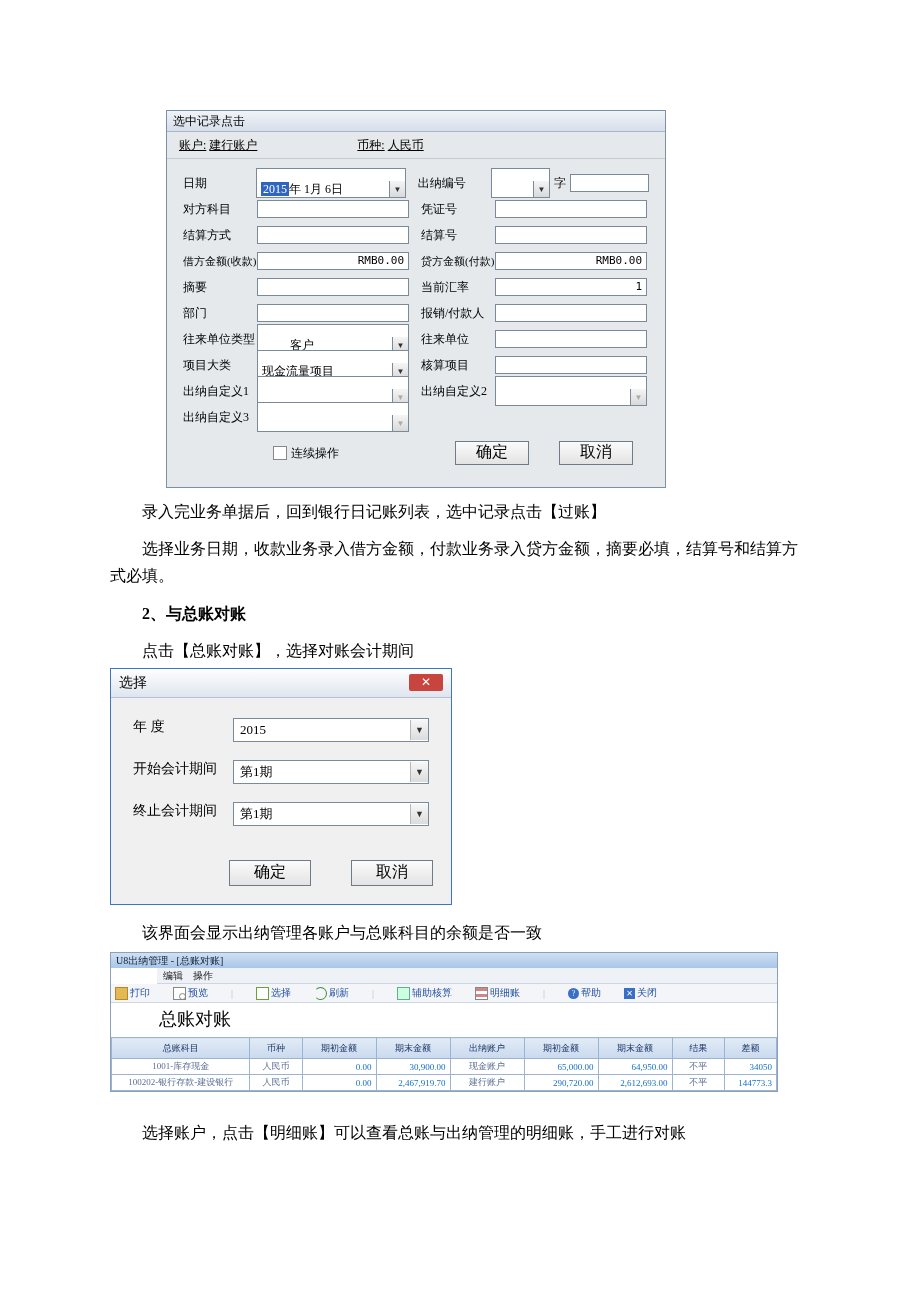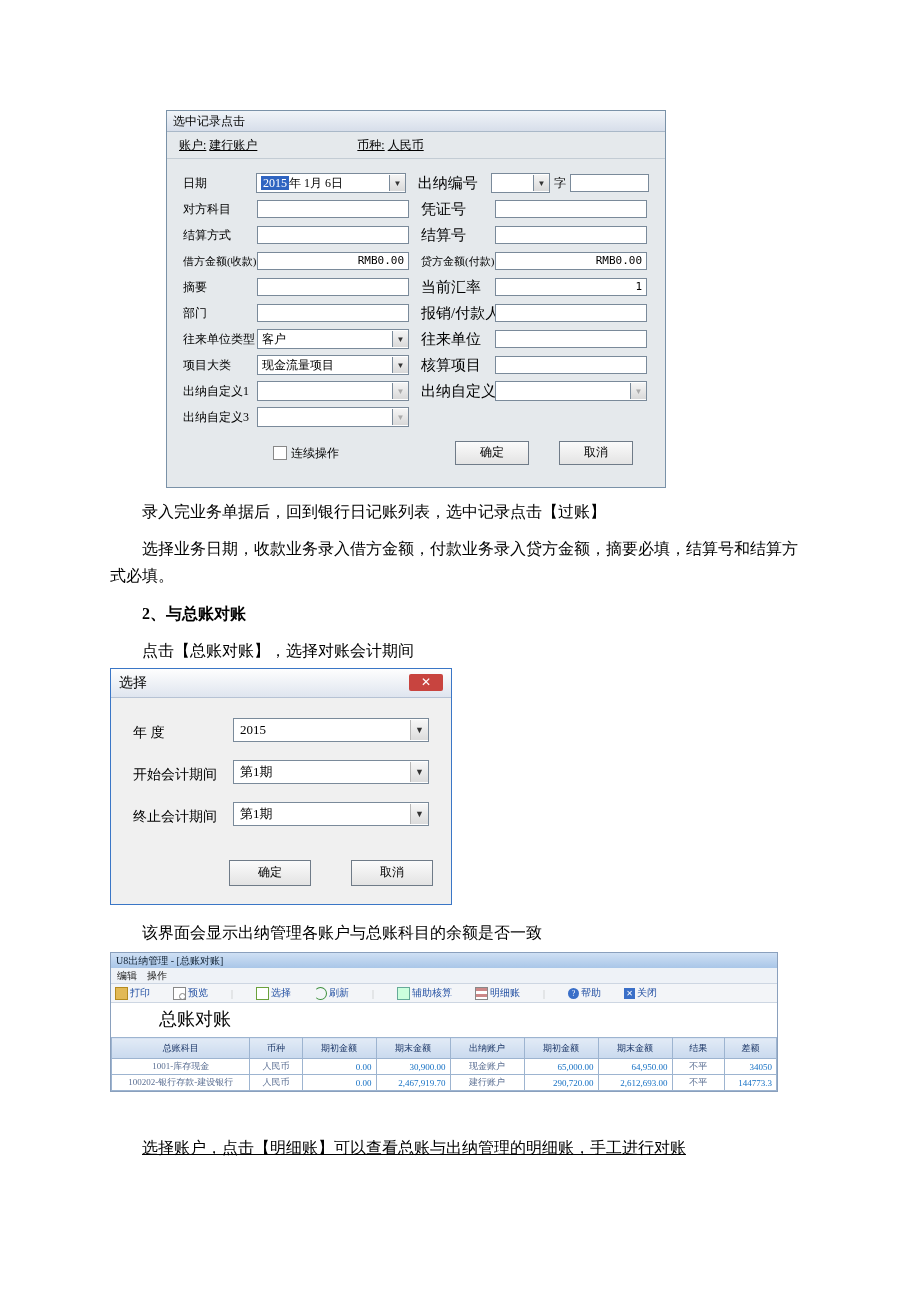--- a/index.html
+++ b/index.html
@@ -52,43 +52,43 @@
     margin-bottom: 6px;
     height: 20px;
   }
   .lab {
     width: 74px;
     font-size: 12px;
     white-space: nowrap;
   }
   .lab2 {
     width: 74px;
-    font-size: 15px;
+    font-size: 12px;
     white-space: nowrap;
     margin-left: 12px;
   }
   .inp {
     height: 18px;
     background: #fff;
     border: 1px solid #7a8a9a;
     box-sizing: border-box;
     font-size: 12px;
     padding: 0 4px;
     line-height: 16px;
   }
   .inp.wide { width: 152px; }
   .sel {
     position: relative;
     display: inline-flex;
-    height: 20px;
+    height: 30px;
     border: 1px solid #7a8a9a;
     background: #fff;
     box-sizing: border-box;
     font-size: 12px;
-    align-items: center;
+    align-items: flex-end;
   }
   .sel .val { flex: 1; padding: 0 4px; line-height: 16px; text-align: left;}
   .sel .btn {
     width: 15px;
     height: 16px;
     border-left: 1px solid #7a8a9a;
     background: linear-gradient(#f5f5f5,#d9d9d9);
     display: flex; align-items: center; justify-content: center;
     font-size: 8px; color:#333;
   }
@@ -113,21 +113,21 @@
   .chk {
     width: 12px; height: 12px; border:1px solid #888; background:#fff;
     margin-right: 4px;
     display:inline-block;
   }
   .winbtn {
     width: 72px;
     height: 22px;
     border: 1px solid #6f7b88;
     background: linear-gradient(#fbfbfb,#e3e3e3);
-    font-size: 12px;
+    font-size: 16px;
     text-align: center;
     line-height: 20px;
     color: #000;
   }
   
   p.doc {
     margin: 10px 0 4px 0;
     font-size: 16px;
     line-height: 1.7;
     text-indent: 2em;
@@ -155,21 +155,21 @@
   }
   .dlg2-title .t { font-size: 14px; color:#000; }
   .dlg2-title .x {
     width: 34px; height: 17px; border-radius: 2px;
     background: #c8443f;
     color: #fff; font-size: 12px; text-align: center; line-height: 16px;
     font-family: sans-serif;
   }
   .dlg2-body { padding: 20px 22px 10px 22px; }
   .dlg2-row {
-    display: flex; align-items: flex-end; margin-bottom: 18px;
+    display: flex; align-items: flex-start; margin-bottom: 18px;
   }
   .dlg2-row .l { width: 100px; font-size: 14px; display:flex; justify-content: space-between;}
   .dlg2-row .sel2 {
     flex: 1;
     height: 22px;
     border: 1px solid #7a8a9a;
     background: #fff;
     display: flex; align-items: center;
   }
   .sel2 .v { flex:1; padding: 0 6px; font-size: 13px;}
@@ -201,20 +201,21 @@
     color:#123;
   }
   .app-menu {
     height: 15px;
     background: #eef2f7;
     border-bottom: 1px solid #cdd6e2;
     padding: 0 6px;
     line-height: 15px;
     font-size: 10px;
     color:#222;
+    margin-left:46px;
   }
   .app-tools {
     height: 18px;
     background: #f3f5f8;
     border-bottom: 1px solid #cdd6e2;
     display: flex;
     align-items: center;
     padding: 0 4px;
     font-size: 10px;
     color: #2451a3;
@@ -322,21 +323,21 @@
 
       <div class="row">
         <div class="lab">部门</div>
         <div class="inp wide"></div>
         <div class="lab2">报销/付款人</div>
         <div class="inp wide"></div>
       </div>
 
       <div class="row">
         <div class="lab">往来单位类型</div>
-        <div class="sel" style="width:152px;">
+        <div class="sel" style="width:152px;padding-left:28px;">
           <div class="val">客户</div>
           <div class="btn">▼</div>
         </div>
         <div class="lab2">往来单位</div>
         <div class="inp wide"></div>
       </div>
 
       <div class="row">
         <div class="lab">项目大类</div>
         <div class="sel" style="width:152px;">
@@ -500,15 +501,15 @@
             <td class="cen">建行账户</td>
             <td class="num">290,720.00</td>
             <td class="num">2,612,693.00</td>
             <td class="cen">不平</td>
             <td class="num">144773.3</td>
           </tr>
         </tbody>
     </table>
   </div>
 
-  <p class="doc" style="margin-top:42px;text-decoration:underline;">选择账户，点击【明细账】可以查看总账与出纳管理的明细账，手工进行对账</p>
+  <p class="doc" style="margin-top:27px;">选择账户，点击【明细账】可以查看总账与出纳管理的明细账，手工进行对账</p>
 
 </div>
 
 </body></html>

